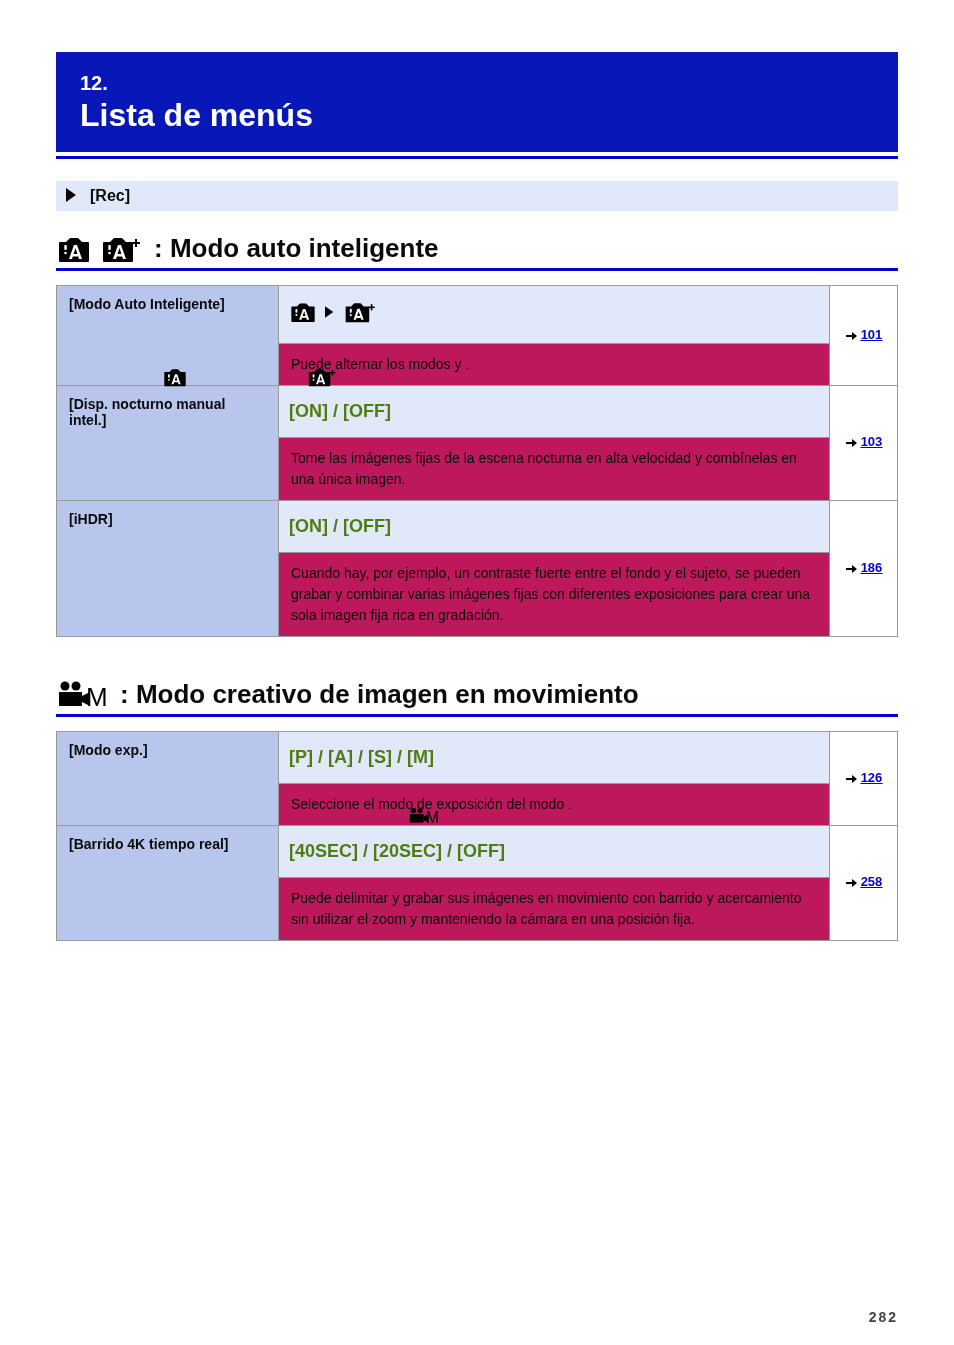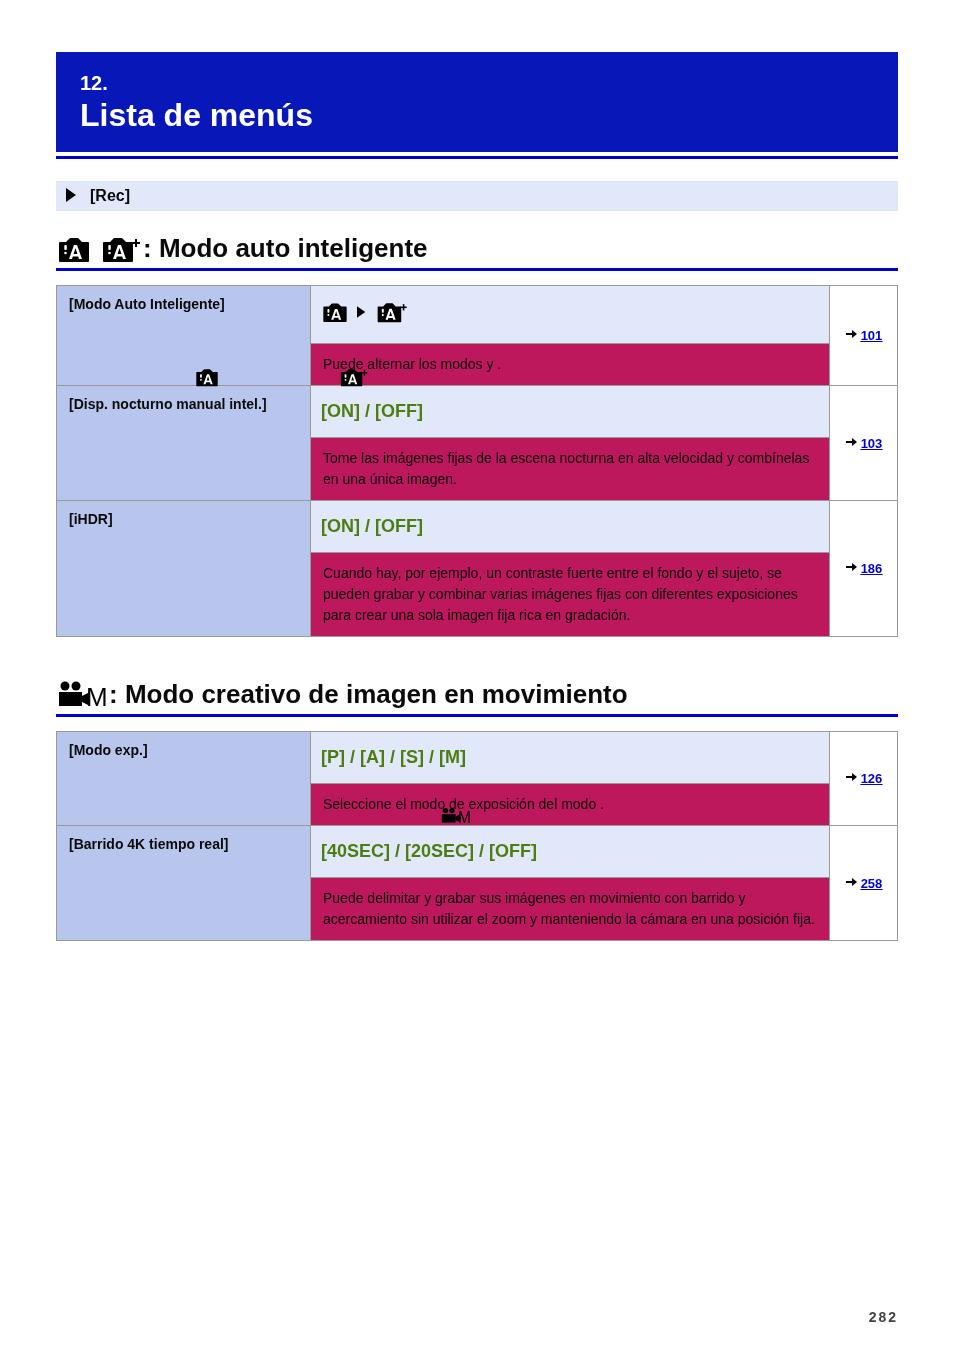--- a/index.html
+++ b/index.html
@@ -29,42 +29,42 @@
       margin-bottom: 22px;
     }
     .subhead-bar .arrow-icon {
       display: inline-flex; width: 16px; height: 16px; margin-right: 8px;
     }
     .subhead-bar .subhead-text { font-size: 16px; font-weight: bold; color: #0a0a0a; }
 
     .mode-header-row {
       display: flex;
       align-items: center;
-      gap: 3px;
+      gap: 14px;
       margin-bottom: 4px;
     }
     .mode-title { font-size: 26px; font-weight: bold; color: #0a0a0a; }
     .mode-icons { display: flex; gap: 8px; }
 
     .mode-hr {
       height: 3px;
       background: #0000d0;
       margin: 2px 0 14px 0;
     }
 
     .menu-table {
       width: 100%;
       border-collapse: collapse;
       border: 1px solid #999;
     }
     .menu-table td { border: 1px solid #999; vertical-align: top; }
 
     .menu-table td.col-setting {
       background: #b8c6ed;
-      width: 254px;
+      width: 222px;
       padding: 10px 12px;
       font-size: 14px;
       font-weight: bold;
       color: #0a0a0a;
     }
     .menu-table td.col-detail-header {
       background: #e1e8fa;
       padding: 15px 10px;
       font-size: 18px;
       font-weight: bold;
@@ -80,21 +80,21 @@
     .menu-table td.col-link {
       background: #fff;
       width: 68px;
       padding: 10px 6px;
       font-size: 13px;
       color: #0a0a0a;
       vertical-align: middle;
       text-align: center;
     }
     .menu-table td.col-link .linkrow {
-      display: inline-flex; align-items: flex-start; gap: 4px; white-space: nowrap; text-decoration: underline;
+      display: inline-flex; align-items: flex-end; gap: 4px; white-space: nowrap; text-decoration: underline;
     }
     .pnum { color: #0000cc; font-weight: bold; }
 
     .page-num {
       position: absolute;
       bottom: 24px;
       right: 56px;
       font-size: 14px;
       font-weight: bold;
       color: #444;

